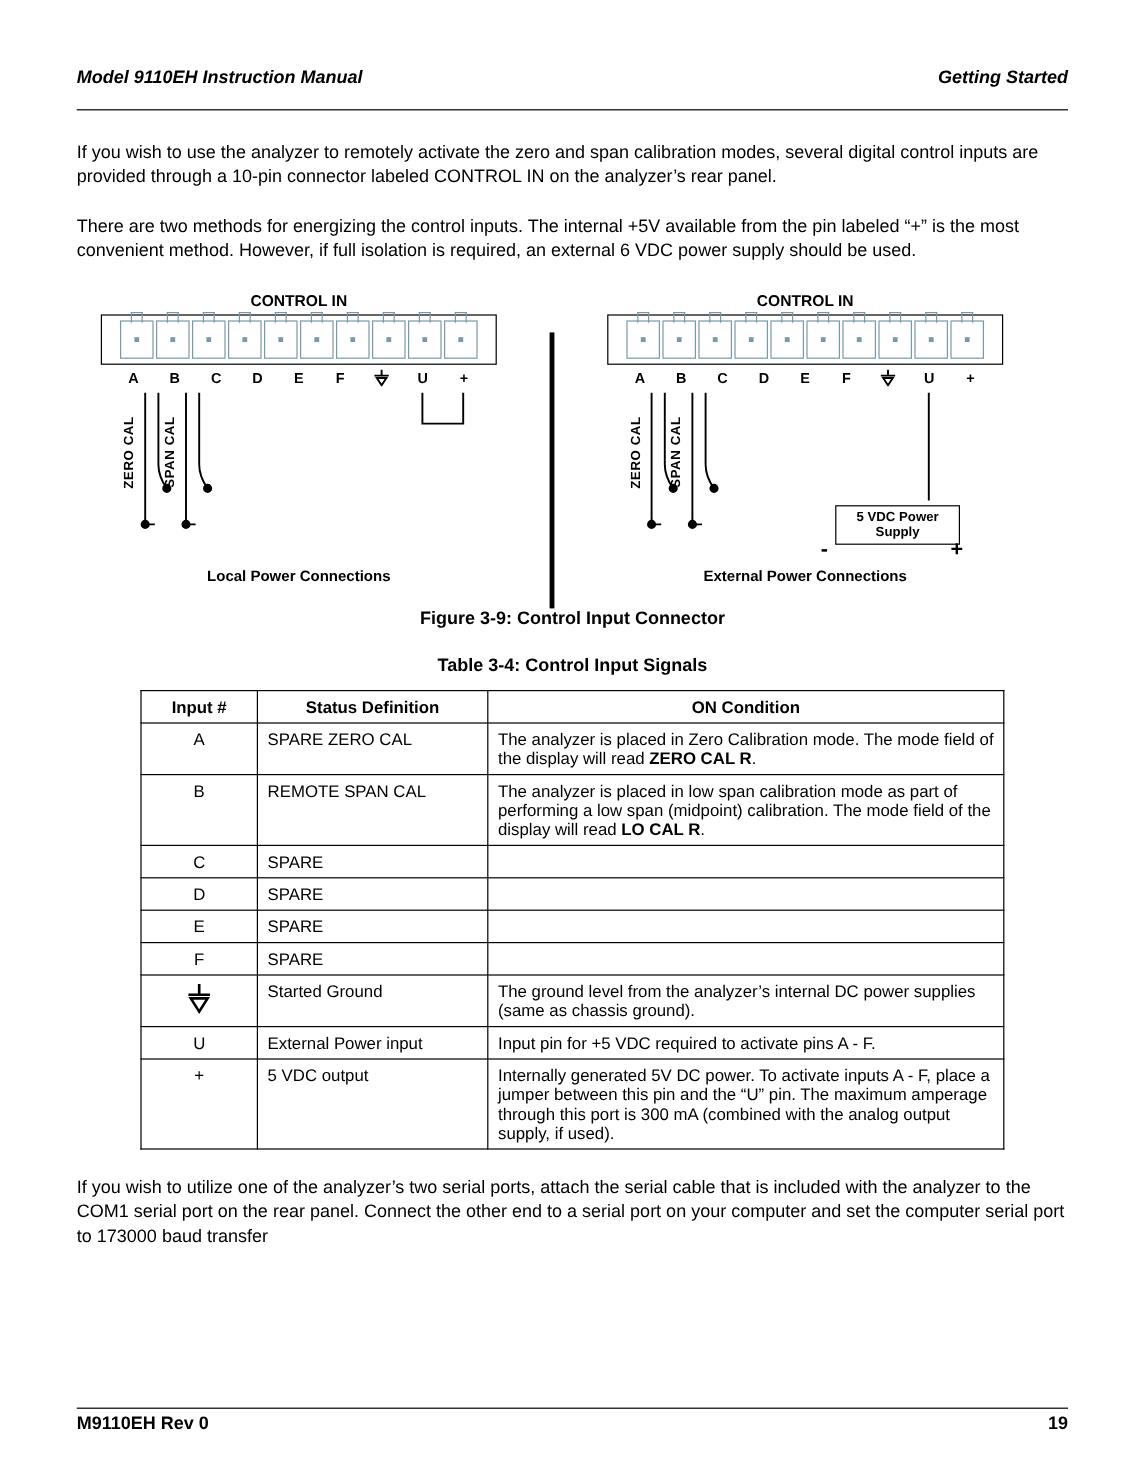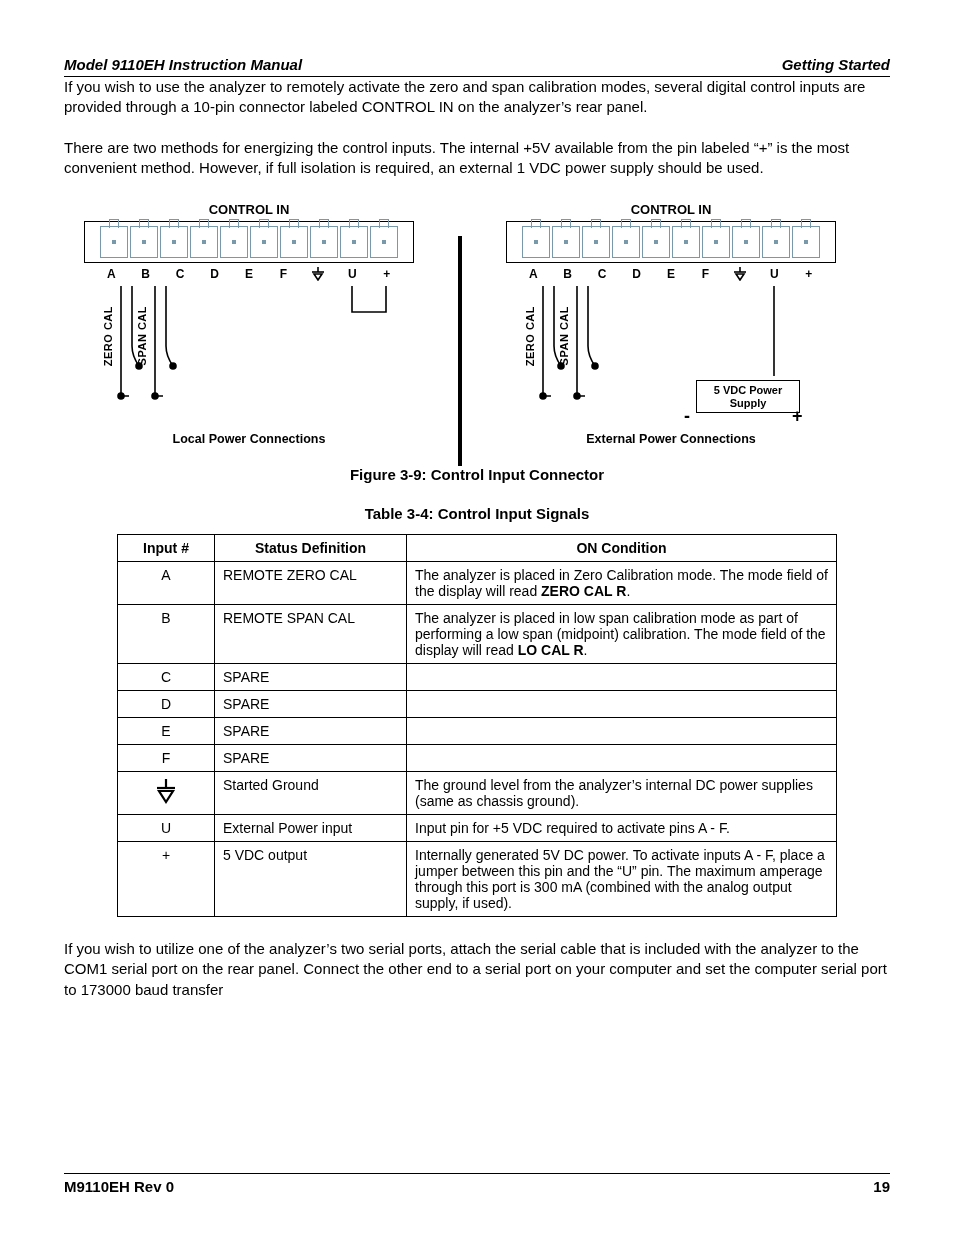--- a/index.html
+++ b/index.html
@@ -18,25 +18,26 @@
     display: flex;
     flex-direction: column;
   }
   .running-head {
     display: flex;
     justify-content: space-between;
     font-style: italic;
     font-weight: bold;
     font-size: 15px;
     border-bottom: 1.5px solid #000;
-    padding-bottom: 3px;
+    padding-bottom: 18px;
   }
   .body-text {
     font-size: 15px;
     line-height: 1.35;
+    margin-top: 26px;
   }
   .body-text p { margin: 0 0 20px 0; }
   
   .figure-wrap {
     margin-top: 4px;
     display: flex;
     justify-content: flex-start;
     gap: 30px;
   }
   .figure-col {
@@ -187,21 +188,21 @@
 
 <div class="page">
 
   <div class="running-head">
     <span>Model 9110EH Instruction Manual</span>
     <span>Getting Started</span>
   </div>
 
   <div class="body-text">
     <p>If you wish to use the analyzer to remotely activate the zero and span calibration modes, several digital control inputs are provided through a 10-pin connector labeled CONTROL IN on the analyzer’s rear panel.</p>
-    <p>There are two methods for energizing the control inputs. The internal +5V available from the pin labeled “+” is the most convenient method. However, if full isolation is required, an external 1 VDC power supply should be used.</p>
+    <p>There are two methods for energizing the control inputs. The internal +5V available from the pin labeled “+” is the most convenient method. However, if full isolation is required, an external 6 VDC power supply should be used.</p>
   </div>
 
   <div class="figure-wrap">
 
     <div class="figure-col">
       <div class="ctl-label">CONTROL IN</div>
       <div class="connector">
         <div class="pins">
           <div class="pin"></div>
           <div class="pin"></div>
@@ -320,21 +321,21 @@
     <thead>
       <tr>
         <th style="width:80px">Input #</th>
         <th style="width:175px">Status Definition</th>
         <th>ON Condition</th>
       </tr>
     </thead>
     <tbody id="sig-body">
         <tr>
           <td class="c">A</td>
-          <td>REMOTE ZERO CAL</td>
+          <td>SPARE ZERO CAL</td>
           <td>The analyzer is placed in Zero Calibration mode. The mode field of the display will read <b>ZERO CAL R</b>.</td>
         </tr>
         <tr>
           <td class="c">B</td>
           <td>REMOTE SPAN CAL</td>
           <td>The analyzer is placed in low span calibration mode as part of performing a low span (midpoint) calibration. The mode field of the display will read <b>LO CAL R</b>.</td>
         </tr>
         <tr>
           <td class="c">C</td>
           <td>SPARE</td>

